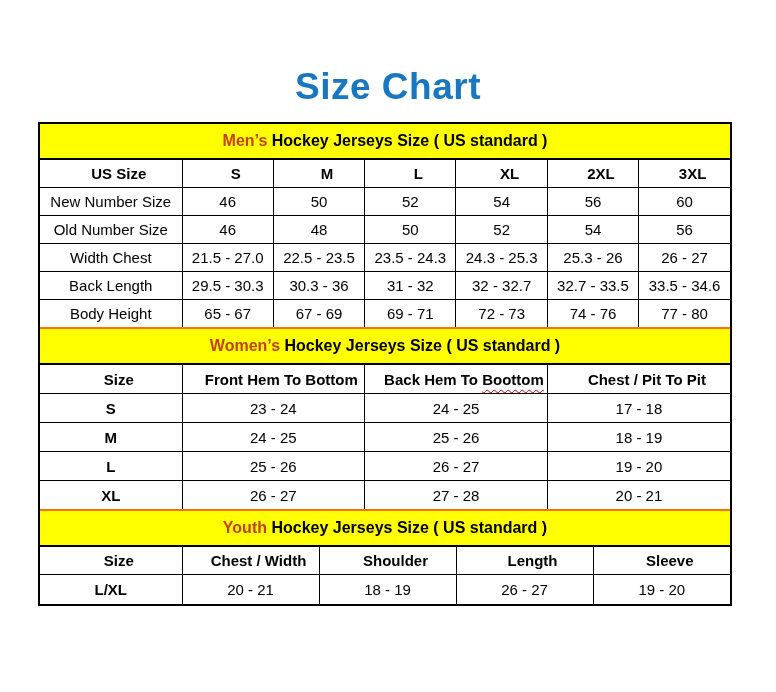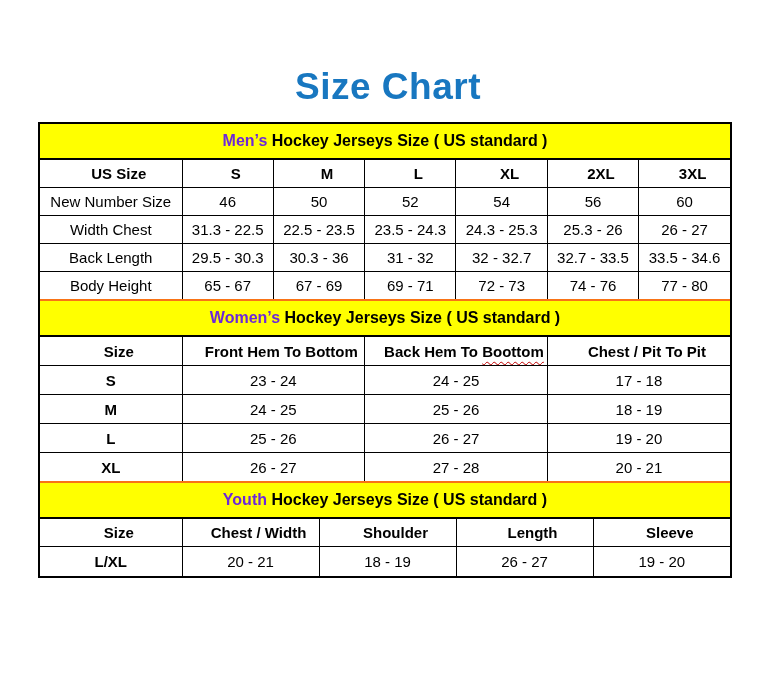--- a/index.html
+++ b/index.html
@@ -30,21 +30,21 @@
   .band {
     background: #FFFF00;
     border-bottom: 2px solid #000;
     text-align: center;
     font-weight: bold;
     font-size: 16px;
     padding: 8px 0;
   }
   .band + table { border-top: none; }
   .band.mid { border-top: 2px solid #f97316; }
-  .band .red { color: #6d28d9; }
+  .band .red { color: #c2410c; }
   table {
     width: 100%;
     border-collapse: collapse;
     table-layout: fixed;
   }
   th, td {
     border: 1.5px solid #000;
     text-align: center;
     vertical-align: middle;
     padding: 0;
@@ -103,22 +103,31 @@
     <tr>
       <td>New Number Size</td>
       <td>46</td>
       <td>50</td>
       <td>52</td>
       <td>54</td>
       <td>56</td>
       <td>60</td>
     </tr>
     <tr>
+      <td>Old Number Size</td>
+      <td>46</td>
+      <td>48</td>
+      <td>50</td>
+      <td>52</td>
+      <td>54</td>
+      <td>56</td>
+    </tr>
+    <tr>
       <td>Width Chest</td>
-      <td>31.3 - 22.5</td>
+      <td>21.5 - 27.0</td>
       <td>22.5 - 23.5</td>
       <td>23.5 - 24.3</td>
       <td>24.3 - 25.3</td>
       <td>25.3 - 26</td>
       <td>26 - 27</td>
     </tr>
     <tr>
       <td>Back Length</td>
       <td>29.5 - 30.3</td>
       <td>30.3 - 36</td>

